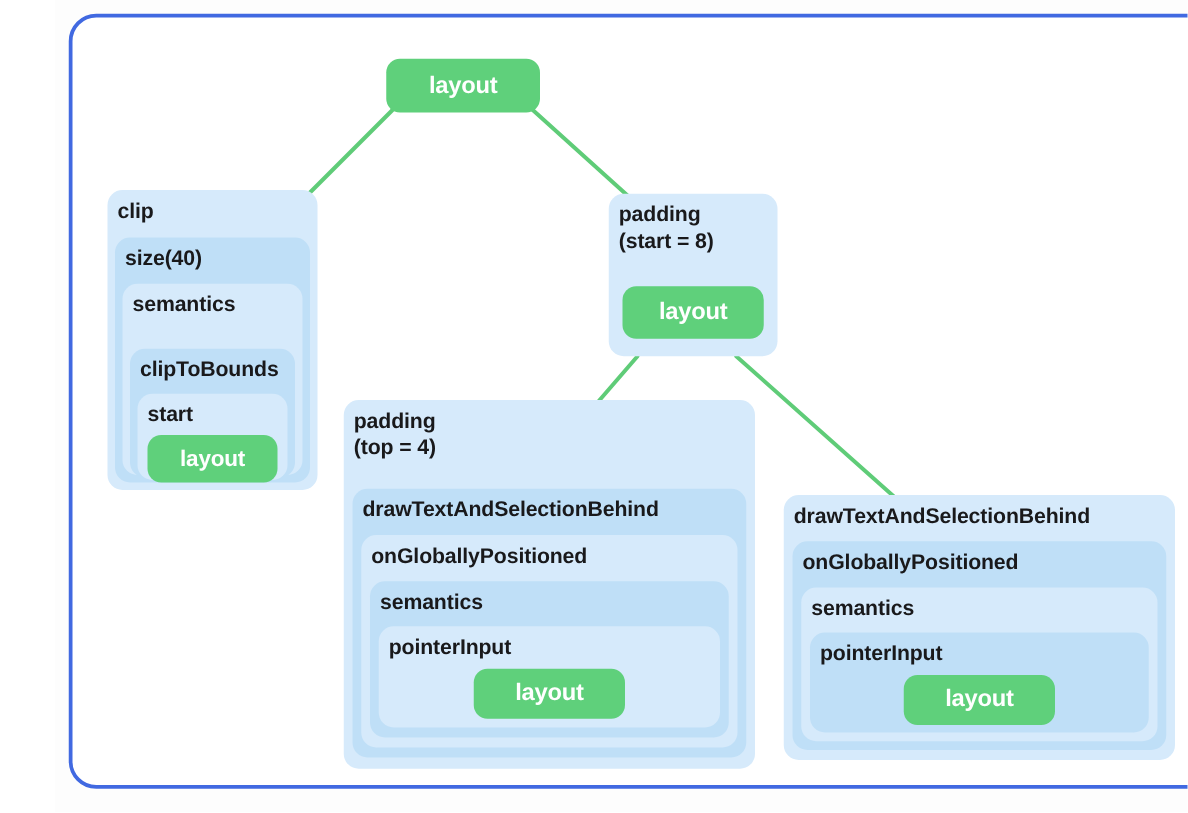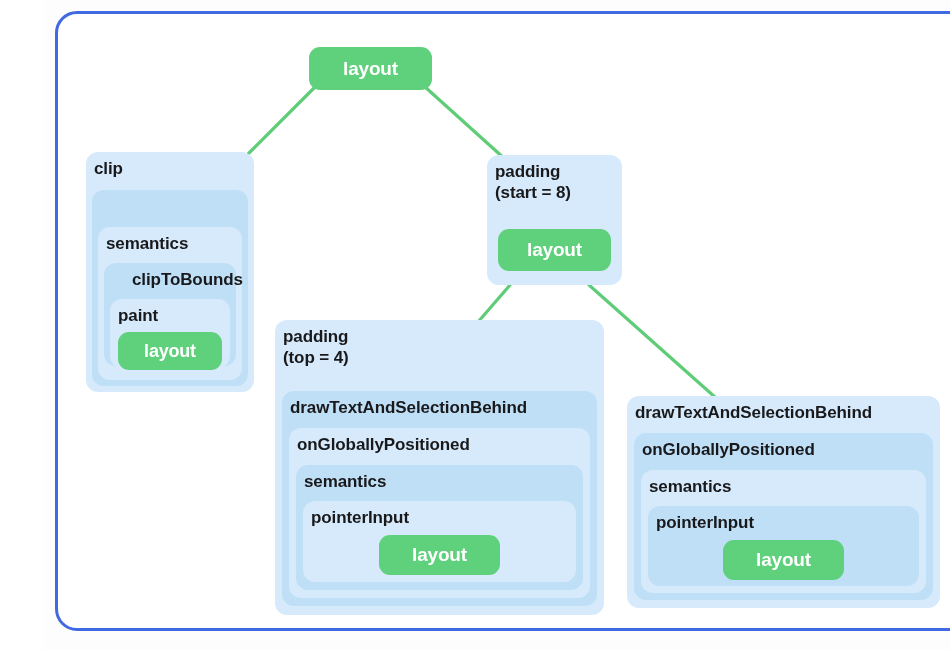--- a/index.html
+++ b/index.html
@@ -92,29 +92,30 @@
   </svg>
 
   <div class="chip" style="left:265px; top:47px; width:123px; height:43px;">
     <span class="chip-label">layout</span>
   </div>
 
   <div class="node lvl-a" style="left:42px; top:152px; width:168px; height:240px;">
     <span class="node-label">clip</span>
 
     <div class="node lvl-b" style="left:6px; top:38px; width:156px; height:196px;">
+      <span class="node-label">size(40)</span>
 
       <div class="node lvl-a" style="left:6px; top:37px; width:144px; height:153px;">
         <span class="node-label">semantics</span>
 
-        <div class="node lvl-b" style="left:6px; top:36px; width:132px; height:103px;padding-left:20px;">
+        <div class="node lvl-b" style="left:6px; top:52px; width:132px; height:103px;">
           <span class="node-label">clipToBounds</span>
 
           <div class="node lvl-a" style="left:6px; top:36px; width:120px; height:69px;">
-            <span class="node-label">paint</span>
+            <span class="node-label">start</span>
 
             <div class="chip chip-small" style="left:8px; top:33px; width:104px; height:38px;">
               <span class="chip-label">layout</span>
             </div>
           </div>
         </div>
       </div>
     </div>
   </div>
 

